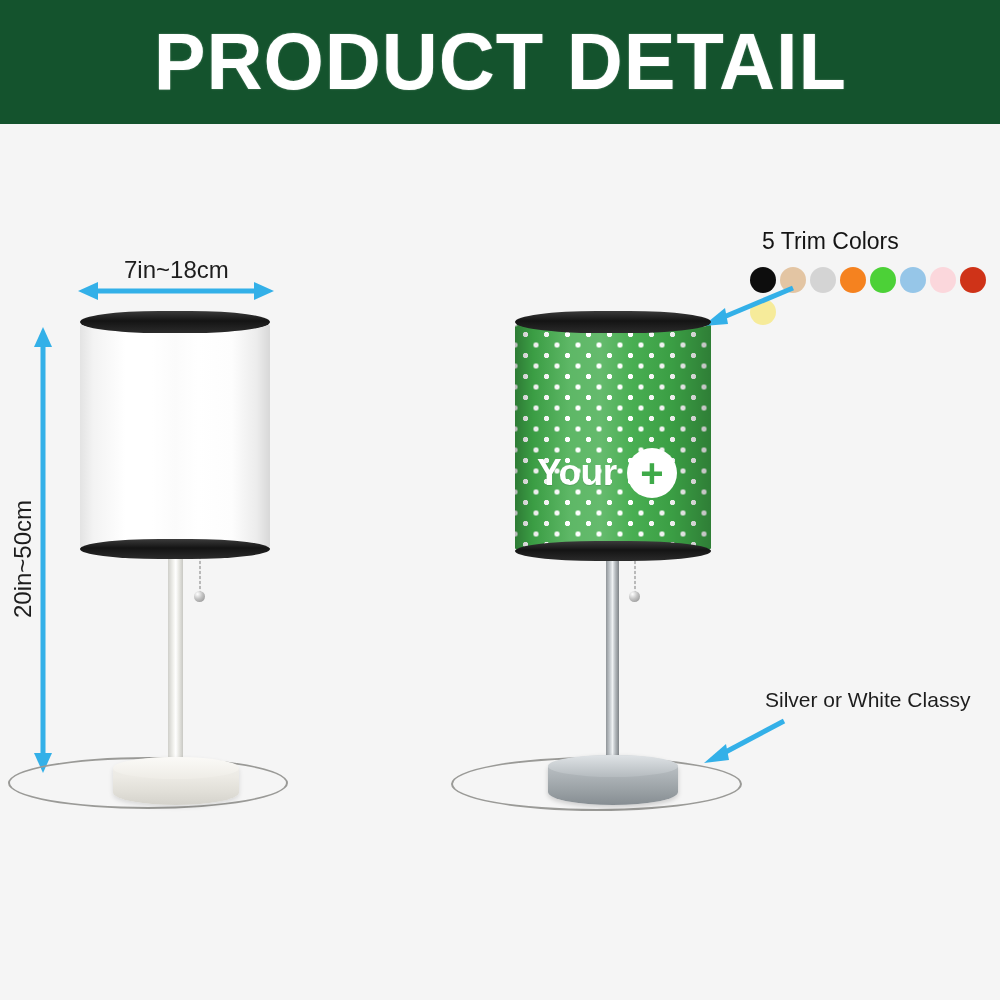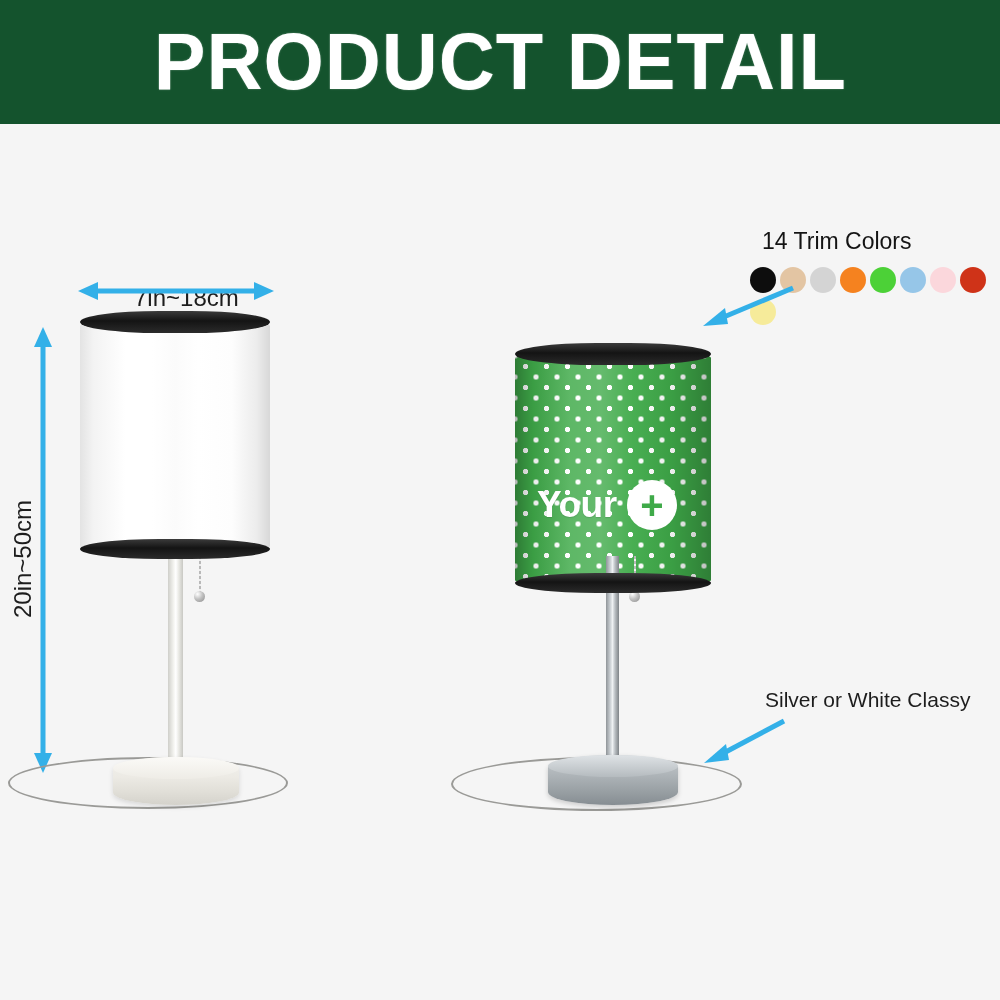--- a/index.html
+++ b/index.html
@@ -215,21 +215,21 @@
 
   <div class="base base-white" style="left:113px; top:757px; width:126px; height:48px;">
     <div class="base-top base-top-white"></div>
   </div>
 </div>
 
 <div class="lamp" style="left:430px; top:0; width:340px; height:1000px;">
 
   <div class="cord" style="left:21px; top:757px; width:291px; height:54px;"></div>
 
-  <div class="shade-wrap" style="left:85px; top:311px; width:196px; height:204px;margin-top:32px;">
+  <div class="shade-wrap" style="left:85px; top:311px; width:196px; height:204px;">
     <div class="trim-top" style="top:0; height:22px;"></div>
     <div class="shade-body shade-green" style="top:13px; height:226px;">
       <div class="shade-green-shade"></div>
       <div class="your-design" style="left:22px; top:130px;">Your</div>
       <div class="plus-badge" style="left:112px; top:124px;">
         <span>+</span>
       </div>
     </div>
     <div class="trim-bottom" style="top:230px; height:20px;"></div>
   </div>
@@ -237,38 +237,38 @@
   <div class="pole pole-silver" style="left:176px; top:556px; width:13px; height:216px;"></div>
 
   <div class="chain" style="left:204px; top:556px; height:40px;"></div>
   <div class="chain-ball" style="left:199px; top:591px;"></div>
 
   <div class="base base-silver" style="left:118px; top:755px; width:130px; height:50px;">
     <div class="base-top base-top-silver"></div>
   </div>
 </div>
 
-<div class="label-text" style="left:134px; top:256px; font-size:24px;margin-top:28px;">7in~18cm</div>
+<div class="label-text" style="left:124px; top:256px; font-size:24px;">7in~18cm</div>
 
 <svg class="arrow-svg" width="200" height="28" style="left:76px; top:277px;">
   <line x1="16" y1="14" x2="184" y2="14" stroke="#33b0e8" stroke-width="5"></line>
   <polygon points="2,14 22,5 22,23" fill="#33b0e8"></polygon>
   <polygon points="198,14 178,5 178,23" fill="#33b0e8"></polygon>
 </svg>
 
 <div class="label-text" style="left:-42px; top:545px; font-size:24px; transform:rotate(-90deg); transform-origin:center center; width:130px; text-align:center;">20in~50cm</div>
 
 <svg class="arrow-svg" width="28" height="450" style="left:29px; top:325px;">
   <line x1="14" y1="16" x2="14" y2="434" stroke="#33b0e8" stroke-width="5"></line>
   <polygon points="14,2 5,22 23,22" fill="#33b0e8"></polygon>
   <polygon points="14,448 5,428 23,428" fill="#33b0e8"></polygon>
 </svg>
 
 <div id="trim-colors-group">
-  <div id="trim-colors-title">14 Trim Colors</div>
+  <div id="trim-colors-title">5 Trim Colors</div>
   <div id="trim-swatches">
     <div class="swatch" style="background:#0d0d0d;"></div>
     <div class="swatch" style="background:#e3c5a3;"></div>
     <div class="swatch" style="background:#d4d4d4;"></div>
     <div class="swatch" style="background:#f5821f;"></div>
     <div class="swatch" style="background:#4cd137;"></div>
     <div class="swatch" style="background:#96c6e8;"></div>
     <div class="swatch" style="background:#fbd7dc;"></div>
     <div class="swatch" style="background:#cf3318;"></div>
     <div class="swatch" style="background:#f6eb9a;"></div>

